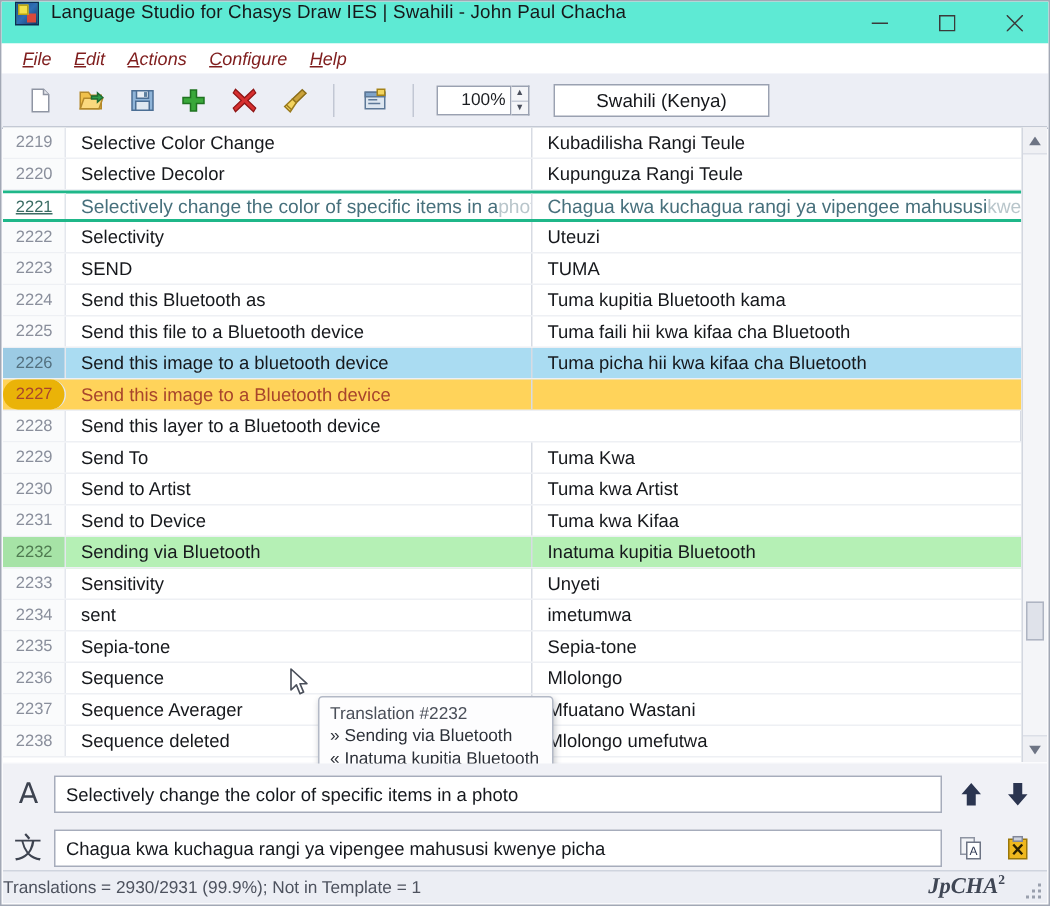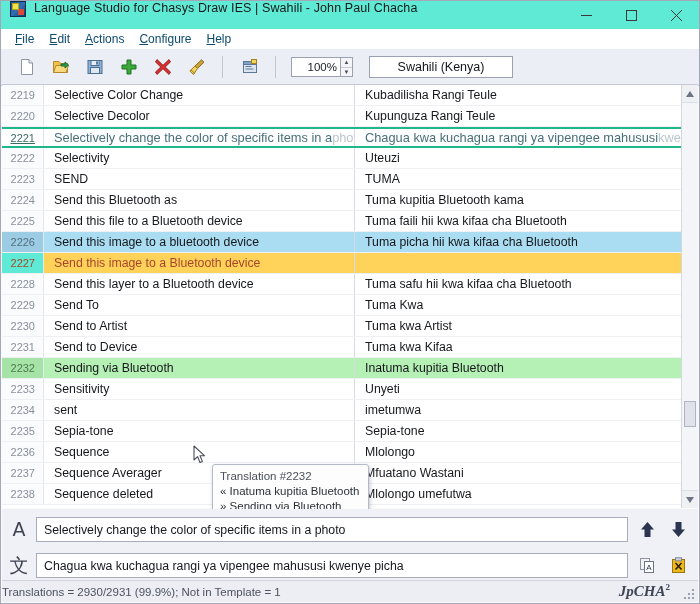--- a/index.html
+++ b/index.html
@@ -24,21 +24,21 @@
             background:#d84a3a;}
   .title-text{font-size:12.5px;color:#17181a;letter-spacing:.1px;}
   .wincontrols{position:absolute;right:0;top:0;height:28px;display:flex;}
   .winbtn{width:45px;height:28px;display:flex;align-items:center;justify-content:center;
           color:#3a3a3a;}
   .winbtn svg{display:block;}
 
   
   .menubar{height:20px;background:#ffffff;display:flex;align-items:center;
            padding-left:7px;position:relative;}
-  .menuitem{font-size:12px;color:#0c4a6e;padding:1px 8px 1px 7px;line-height:16px;cursor:default;}
+  .menuitem{font-size:12px;color:#7f1d1d;padding:1px 8px 1px 7px;line-height:16px;cursor:default;font-style:italic;}
   .menuitem u{text-decoration:underline;}
 
   
   .toolbar{height:36px;background:#eceef5;border-bottom:1px solid #b9bfcd;
            display:flex;align-items:center;position:relative;}
   .tbtn{width:30px;height:28px;display:flex;align-items:center;justify-content:center;
         margin-left:2px;border:1px solid transparent;border-radius:2px;}
   .tbtn:first-child{margin-left:10px;}
   .tsep{width:1px;height:22px;background:#c2c7d4;margin:0 9px;}
   .zoombox{width:50px;height:20px;background:#fff;border:1px solid #9aa1b1;
@@ -80,21 +80,21 @@
 
   .row.sel{border-top:2px solid #1fb789;border-bottom:2px solid #1fb789;height:21px;
            background:#ffffff;}
   .row.sel .cell-id{color:#3a6c63;background:#fff;border-right-color:#dfe4ea;
            text-decoration:underline;}
   .row.sel .cell-src,.row.sel .cell-tgt{color:#47707c;font-size:12.8px;}
   .row.sel .cell-src .fade,.row.sel .cell-tgt .fade{color:#b9c6cb;}
   .row.blue{background:#aadcf2;}
   .row.blue .cell-id{background:#9ccbe4;color:#53707f;}
   .row.yellow{background:#ffd35a;}
-  .row.yellow .cell-id{background:#5eead4;color:#a8452c;}
+  .row.yellow .cell-id{background:#eab308;color:#a8452c;border-radius:10px;}
   .row.yellow .cell-src{color:#a8452c;}
   .row.green{background:#b5f0b5;}
   .row.green .cell-id{background:#a6e3a6;color:#4f7a50;}
 
   
   .vsb{position:absolute;right:0;top:0;width:17px;bottom:0;background:#f4f5f8;
        border-left:1px solid #d3d7e0;box-sizing:border-box;}
   .vsb .arrow{height:17px;display:flex;align-items:center;justify-content:center;
               background:#eff0f4;border-bottom:1px solid #dcdfe7;}
   .vsb .arrow.dn{position:absolute;bottom:0;left:0;right:0;border-bottom:none;
@@ -304,21 +304,20 @@
 
       <div class="row yellow">
         <div class="cell-id">2227</div>
         <div class="cell-src">Send this image to a Bluetooth device</div>
         <div class="cell-tgt"></div>
       </div>
 
       <div class="row">
         <div class="cell-id">2228</div>
         <div class="cell-src">Send this layer to a Bluetooth device</div>
-        <div class="cell-tgt">Tuma safu hii kwa kifaa cha Bluetooth</div>
       </div>
 
       <div class="row">
         <div class="cell-id">2229</div>
         <div class="cell-src">Send To</div>
         <div class="cell-tgt">Tuma Kwa</div>
       </div>
 
       <div class="row">
         <div class="cell-id">2230</div>
@@ -391,22 +390,22 @@
     </div>
 
     <div class="cursor">
       <svg width="13" height="19" viewBox="0 0 13 19">
         <path d="M1 1 L1 15 L4.6 11.6 L7 17.5 L9.4 16.4 L7 10.8 L11.6 10.8 Z" fill="#ffffff" stroke="#4a4f5a" stroke-width="1.1" stroke-linejoin="round"></path>
       </svg>
     </div>
 
     <div class="tooltip">
       <div class="t1">Translation #2232</div>
+      <div>» Sending via Bluetooth</div>
       <div>« Inatuma kupitia Bluetooth</div>
-      <div>» Sending via Bluetooth</div>
     </div>
   </div>
 
   <div class="editor">
 
     <div class="erow">
       <div class="eicon">A</div>
       <div class="einput">Selectively change the color of specific items in a photo</div>
       <div class="eside">
         <div class="arrbtn">

